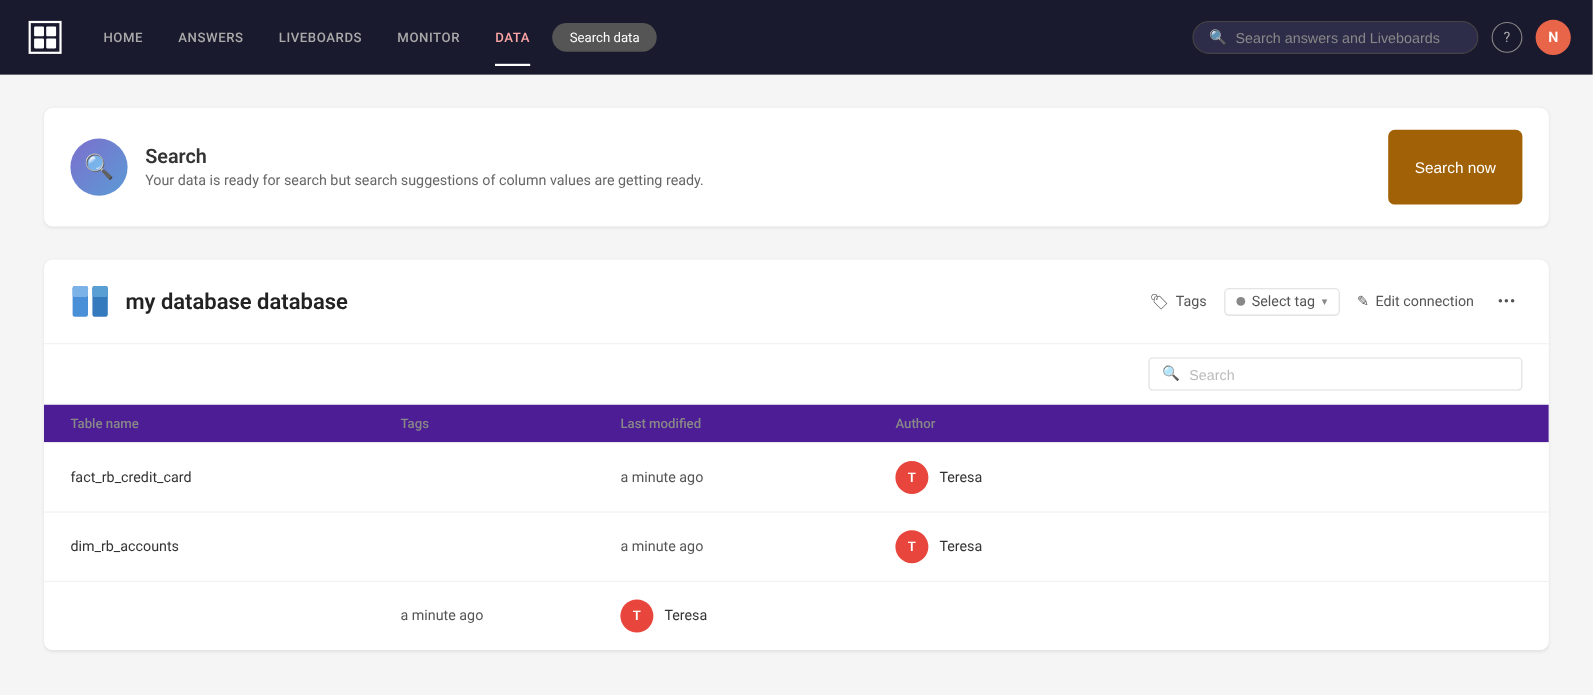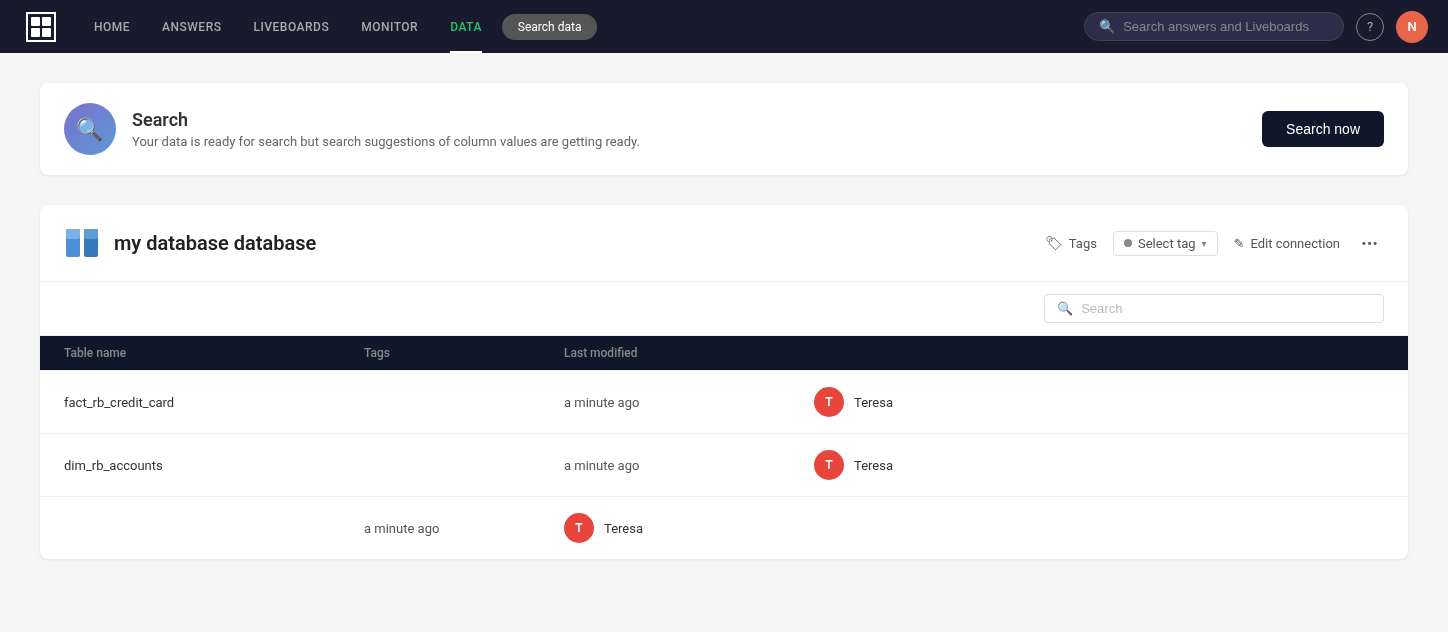--- a/index.html
+++ b/index.html
@@ -8,21 +8,21 @@
       background: #f5f5f5;
       color: #333;
       width: 1448px;
       min-height: 632px;
       overflow-x: hidden;
     }
 
     
     .top-nav {
       background: #1a1a2e;
-      height: 53px;
+      height: 68px;
       display: flex;
       align-items: center;
       padding: 0 20px;
       gap: 0;
     }
     .logo {
       width: 42px;
       height: 42px;
       display: flex;
       align-items: center;
@@ -56,21 +56,21 @@
       letter-spacing: 0.5px;
       padding: 0 16px;
       height: 52px;
       display: flex;
       align-items: center;
       cursor: pointer;
       text-transform: uppercase;
       position: relative;
     }
     .nav-item.active {
-      color: #22c55e;
+      color: #fca5a5;
     }
     .nav-item.active::after {
       content: '';
       position: absolute;
       bottom: 0;
       left: 16px;
       right: 16px;
       height: 2px;
       background: #fff;
     }
@@ -170,25 +170,25 @@
       font-size: 18px;
       font-weight: 600;
       color: #333;
       margin-bottom: 4px;
     }
     .search-banner-text p {
       font-size: 13px;
       color: #666;
     }
     .search-now-btn {
-      background: #0f172a;
+      background: #a16207;
       color: #fff;
       border: none;
       border-radius: 6px;
-      padding: 10px 24px;
+      padding: 26px 24px;
       font-size: 14px;
       font-weight: 500;
       cursor: pointer;
       white-space: nowrap;
     }
 
     
     .db-section {
       background: #fff;
       border-radius: 8px;
@@ -292,21 +292,21 @@
       color: #333;
       width: 100%;
       background: transparent;
     }
     .table-search input::placeholder { color: #bbb; }
 
     .col-headers {
       display: grid;
       grid-template-columns: 300px 200px 250px 1fr;
       padding: 10px 24px;
-      background: #0f172a;
+      background: #4c1d95;
     }
     .col-header {
       font-size: 12px;
       color: #888;
       font-weight: 500;
       text-transform: none;
     }
 
     .table-row {
       display: grid;
@@ -435,20 +435,21 @@
       <div class="table-search">
         <span style="color:#bbb; font-size:13px;">🔍</span>
         <input type="text" placeholder="Search" style="">
       </div>
     </div>
 
     <div class="col-headers">
       <div class="col-header">Table name</div>
       <div class="col-header">Tags</div>
       <div class="col-header">Last modified</div>
+      <div class="col-header">Author</div>
     </div>
 
     <div id="table-body">
     <div class="table-row">
       <div class="table-cell">fact_rb_credit_card</div>
       <div class="table-cell"></div>
       <div class="table-cell table-cell-time">a minute ago</div>
       <div class="author-cell">
         <div class="author-avatar">T</div>
         <span class="author-name">Teresa</span>

